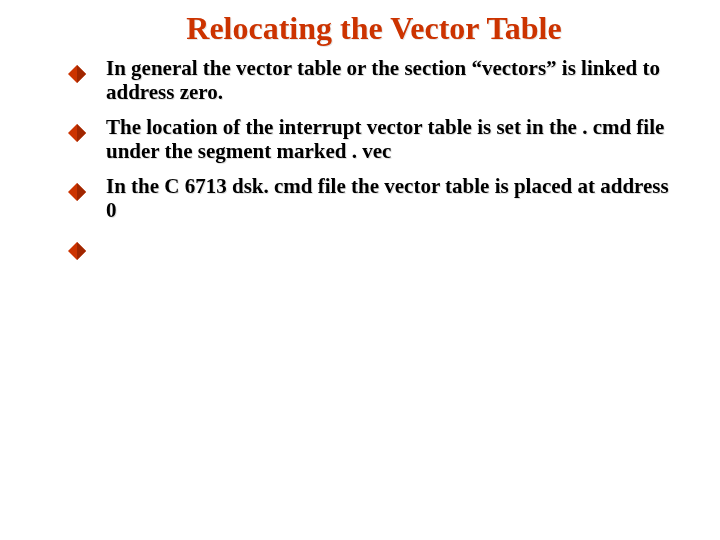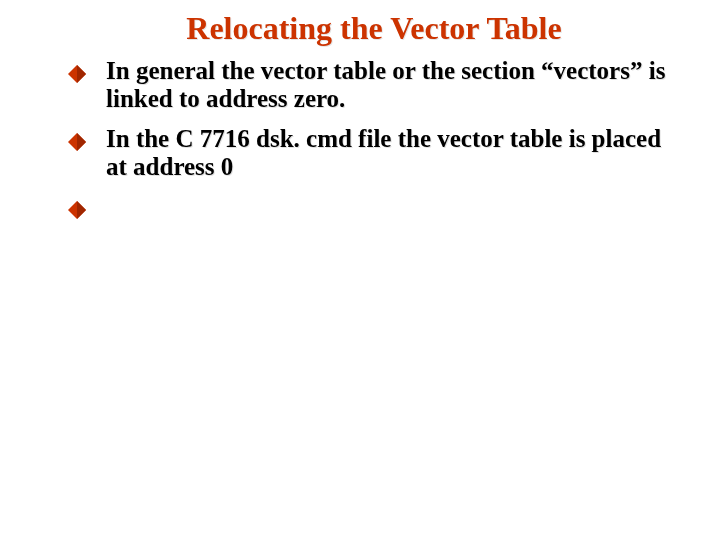--- a/index.html
+++ b/index.html
@@ -27,21 +27,21 @@
   }
   ul.bullets {
     list-style: none;
     margin: 0;
     padding: 0;
   }
   ul.bullets > li {
     position: relative;
     padding-left: 38px;
     margin: 0 0 12px 0;
-    font-size: 25px;
+    font-size: 21px;
     line-height: 1.12;
     font-weight: bold;
     color: #000000;
   }
   ul.bullets > li .bullet-icon {
     position: absolute;
     left: 0;
     top: 8px;
     width: 18px;
     height: 18px;
@@ -68,21 +68,30 @@
       </span>
       <span class="bullet-text">In general the vector table or the section “vectors” is linked to address zero.</span>
     </li>
     <li>
       <span class="bullet-icon">
         <svg width="18" height="18" viewBox="0 0 18 18">
             <polygon points="9,0 18,9 9,18 0,9" fill="#CC3300"></polygon>
             <polygon points="9,0 18,9 9,18" fill="#A02600"></polygon>
           </svg>
       </span>
-      <span class="bullet-text">In the C 7716 dsk. cmd file the vector table is placed at address 0</span>
+      <span class="bullet-text">The location of the interrupt vector table is set in the . cmd file under the segment marked . vec</span>
+    </li>
+    <li>
+      <span class="bullet-icon">
+        <svg width="18" height="18" viewBox="0 0 18 18">
+            <polygon points="9,0 18,9 9,18 0,9" fill="#CC3300"></polygon>
+            <polygon points="9,0 18,9 9,18" fill="#A02600"></polygon>
+          </svg>
+      </span>
+      <span class="bullet-text">In the C 6713 dsk. cmd file the vector table is placed at address 0</span>
     </li>
     <li>
       <span class="bullet-icon">
         <svg width="18" height="18" viewBox="0 0 18 18">
             <polygon points="9,0 18,9 9,18 0,9" fill="#CC3300"></polygon>
             <polygon points="9,0 18,9 9,18" fill="#A02600"></polygon>
           </svg>
       </span>
     </li>
   </ul>

